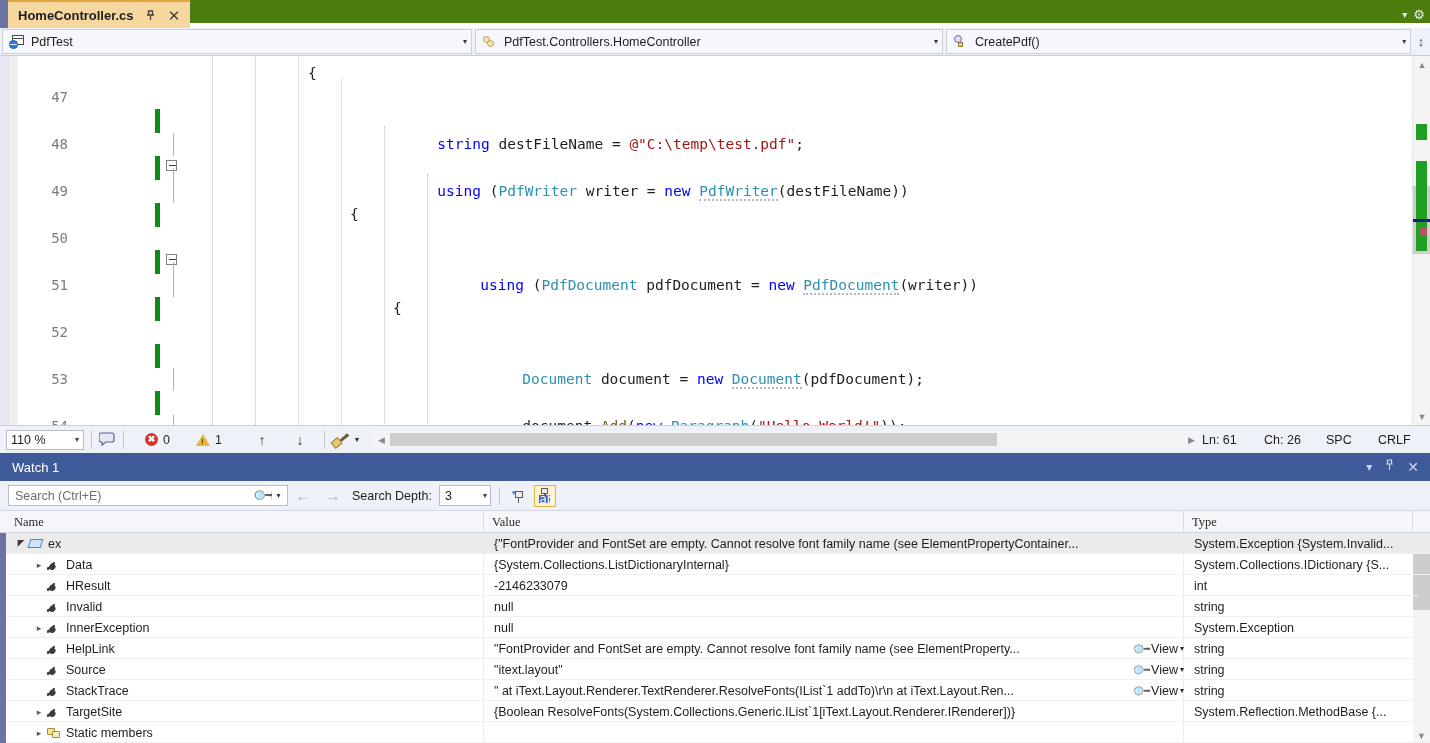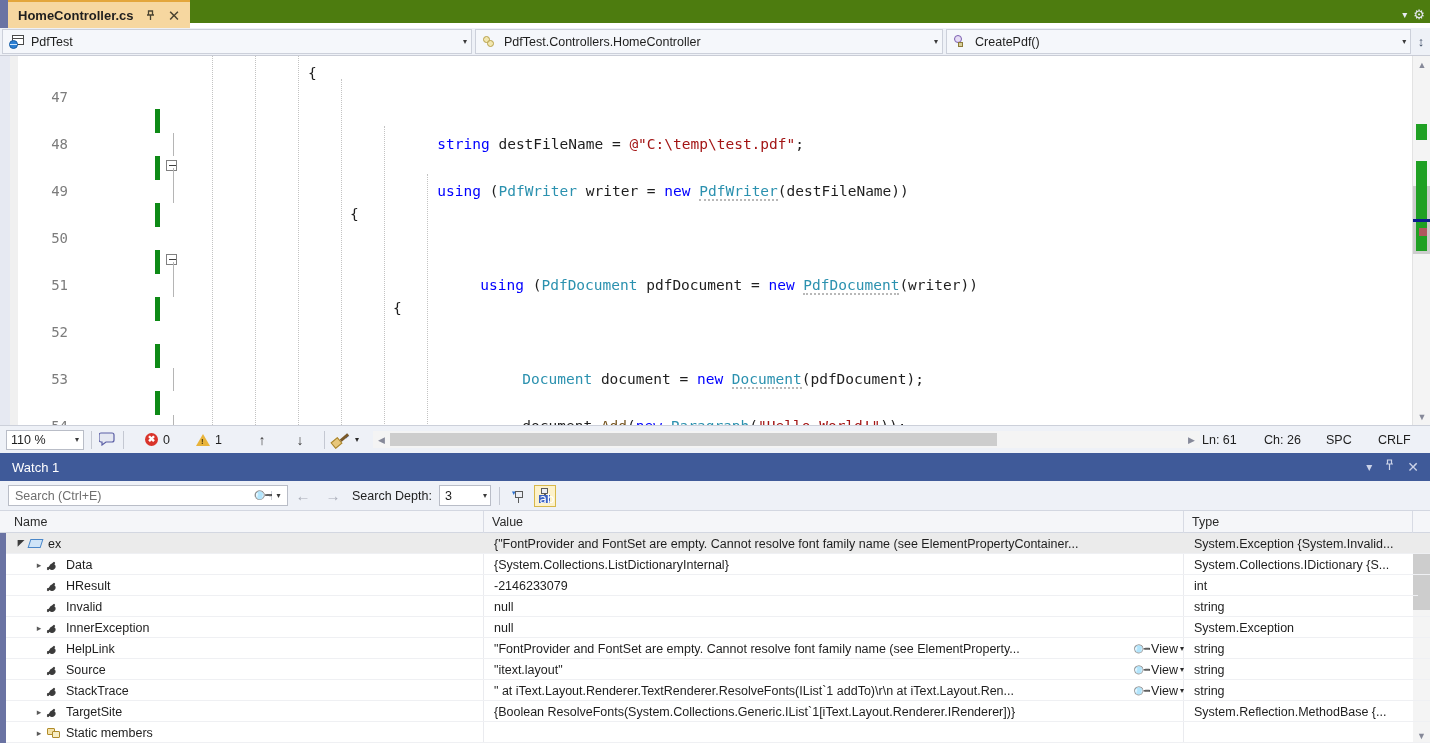--- a/index.html
+++ b/index.html
@@ -189,21 +189,21 @@
   .pin-ico .t { position:absolute; left:0px; top:0px; color:#2a6fd0; font-size:7px; }
   .db-ico { position:relative; width:15px; height:15px; }
   .db-ico .b { position:absolute; left:4px; top:0px; width:7px; height:6px; border:1.4px solid #5a5a5a; background:#eceef4; }
   .db-ico .n { position:absolute; left:7px; top:6px; width:1.4px; height:3px; background:#5a5a5a; }
   .db-ico .ab { position:absolute; left:2px; bottom:0px; width:11px; height:8px; background:#3a62c4; color:#fff;
                 font-size:12px; line-height:8px; font-family:"DejaVu Sans", sans-serif; }
 
   
   .grid-head {
     height:22px; background:#f5f6f9; border-bottom:1px solid #d3d7e1;
-    display:flex; align-items:center; font-size:12.5px; color:#2a2a2a; position:relative;
+    display:flex; align-items:center; font-size:12.5px; color:#2a2a2a; position:relative;font-family:Liberation Serif, serif;
   }
   .gh { position:absolute; top:0; height:22px; display:flex; align-items:center; padding-left:8px;
         border-right:1px solid #d8dbe4; }
   .grid-body { position:relative; height:211px; overflow:hidden; background:#fff; }
   .row { height:21px; position:relative; border-bottom:1px solid #eff0f3; font-size:12.5px; color:#1e1e1e; }
   .row.sel { background:#ebebeb; }
   .cell-name { position:absolute; left:0; top:0; height:21px; display:flex; align-items:center; width:482px; overflow:hidden; white-space:nowrap; }
   .cell-val  { position:absolute; left:484px; top:0; height:21px; display:flex; align-items:center; width:698px; overflow:hidden; white-space:nowrap; padding-left:4px; }
   .cell-type { position:absolute; left:1184px; top:0; height:21px; display:flex; align-items:center; width:228px; overflow:hidden; white-space:nowrap; padding-left:4px; }
   .col-div { position:absolute; top:0; width:1px; height:211px; background:#eaebef; }

